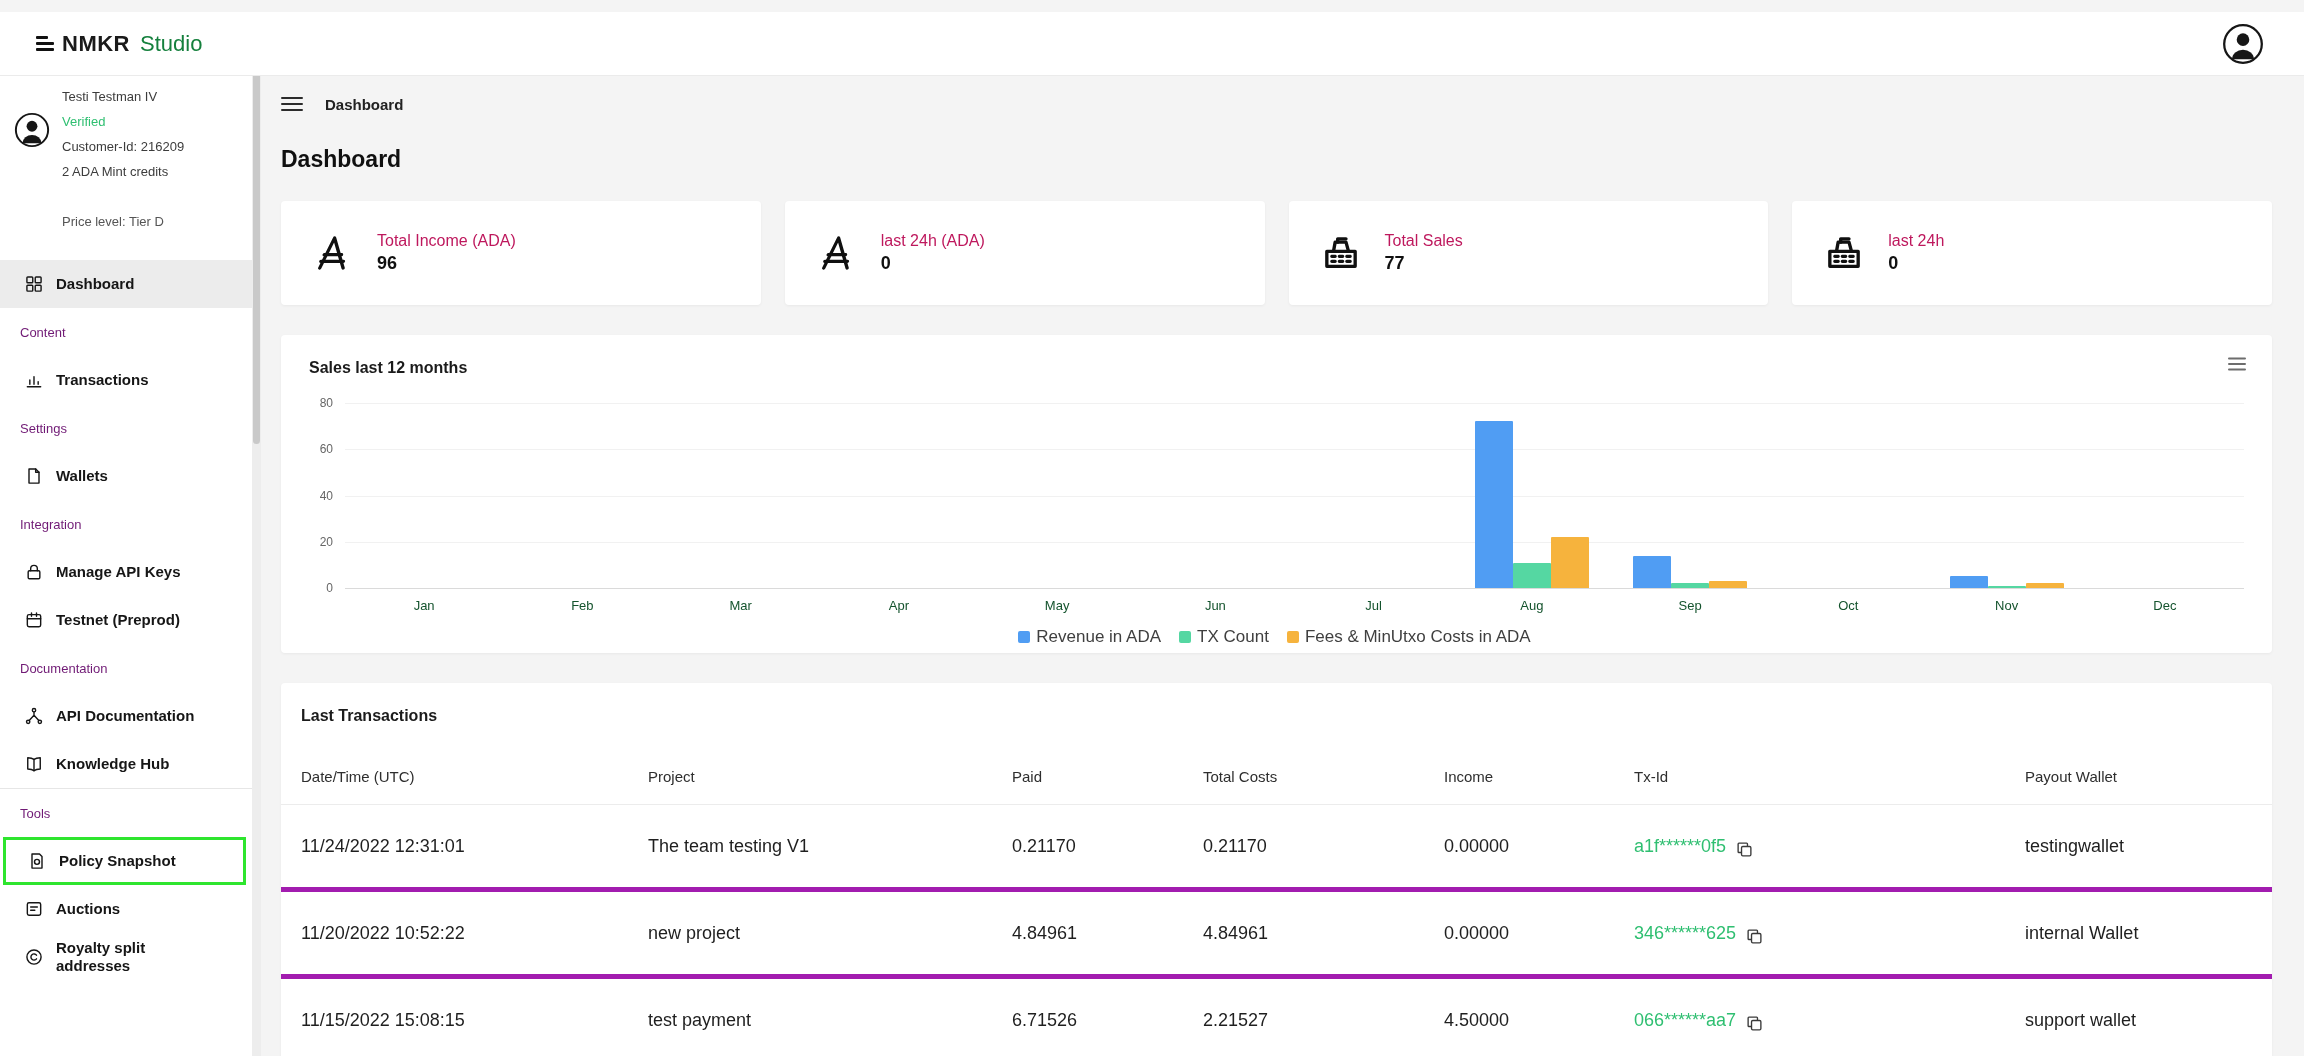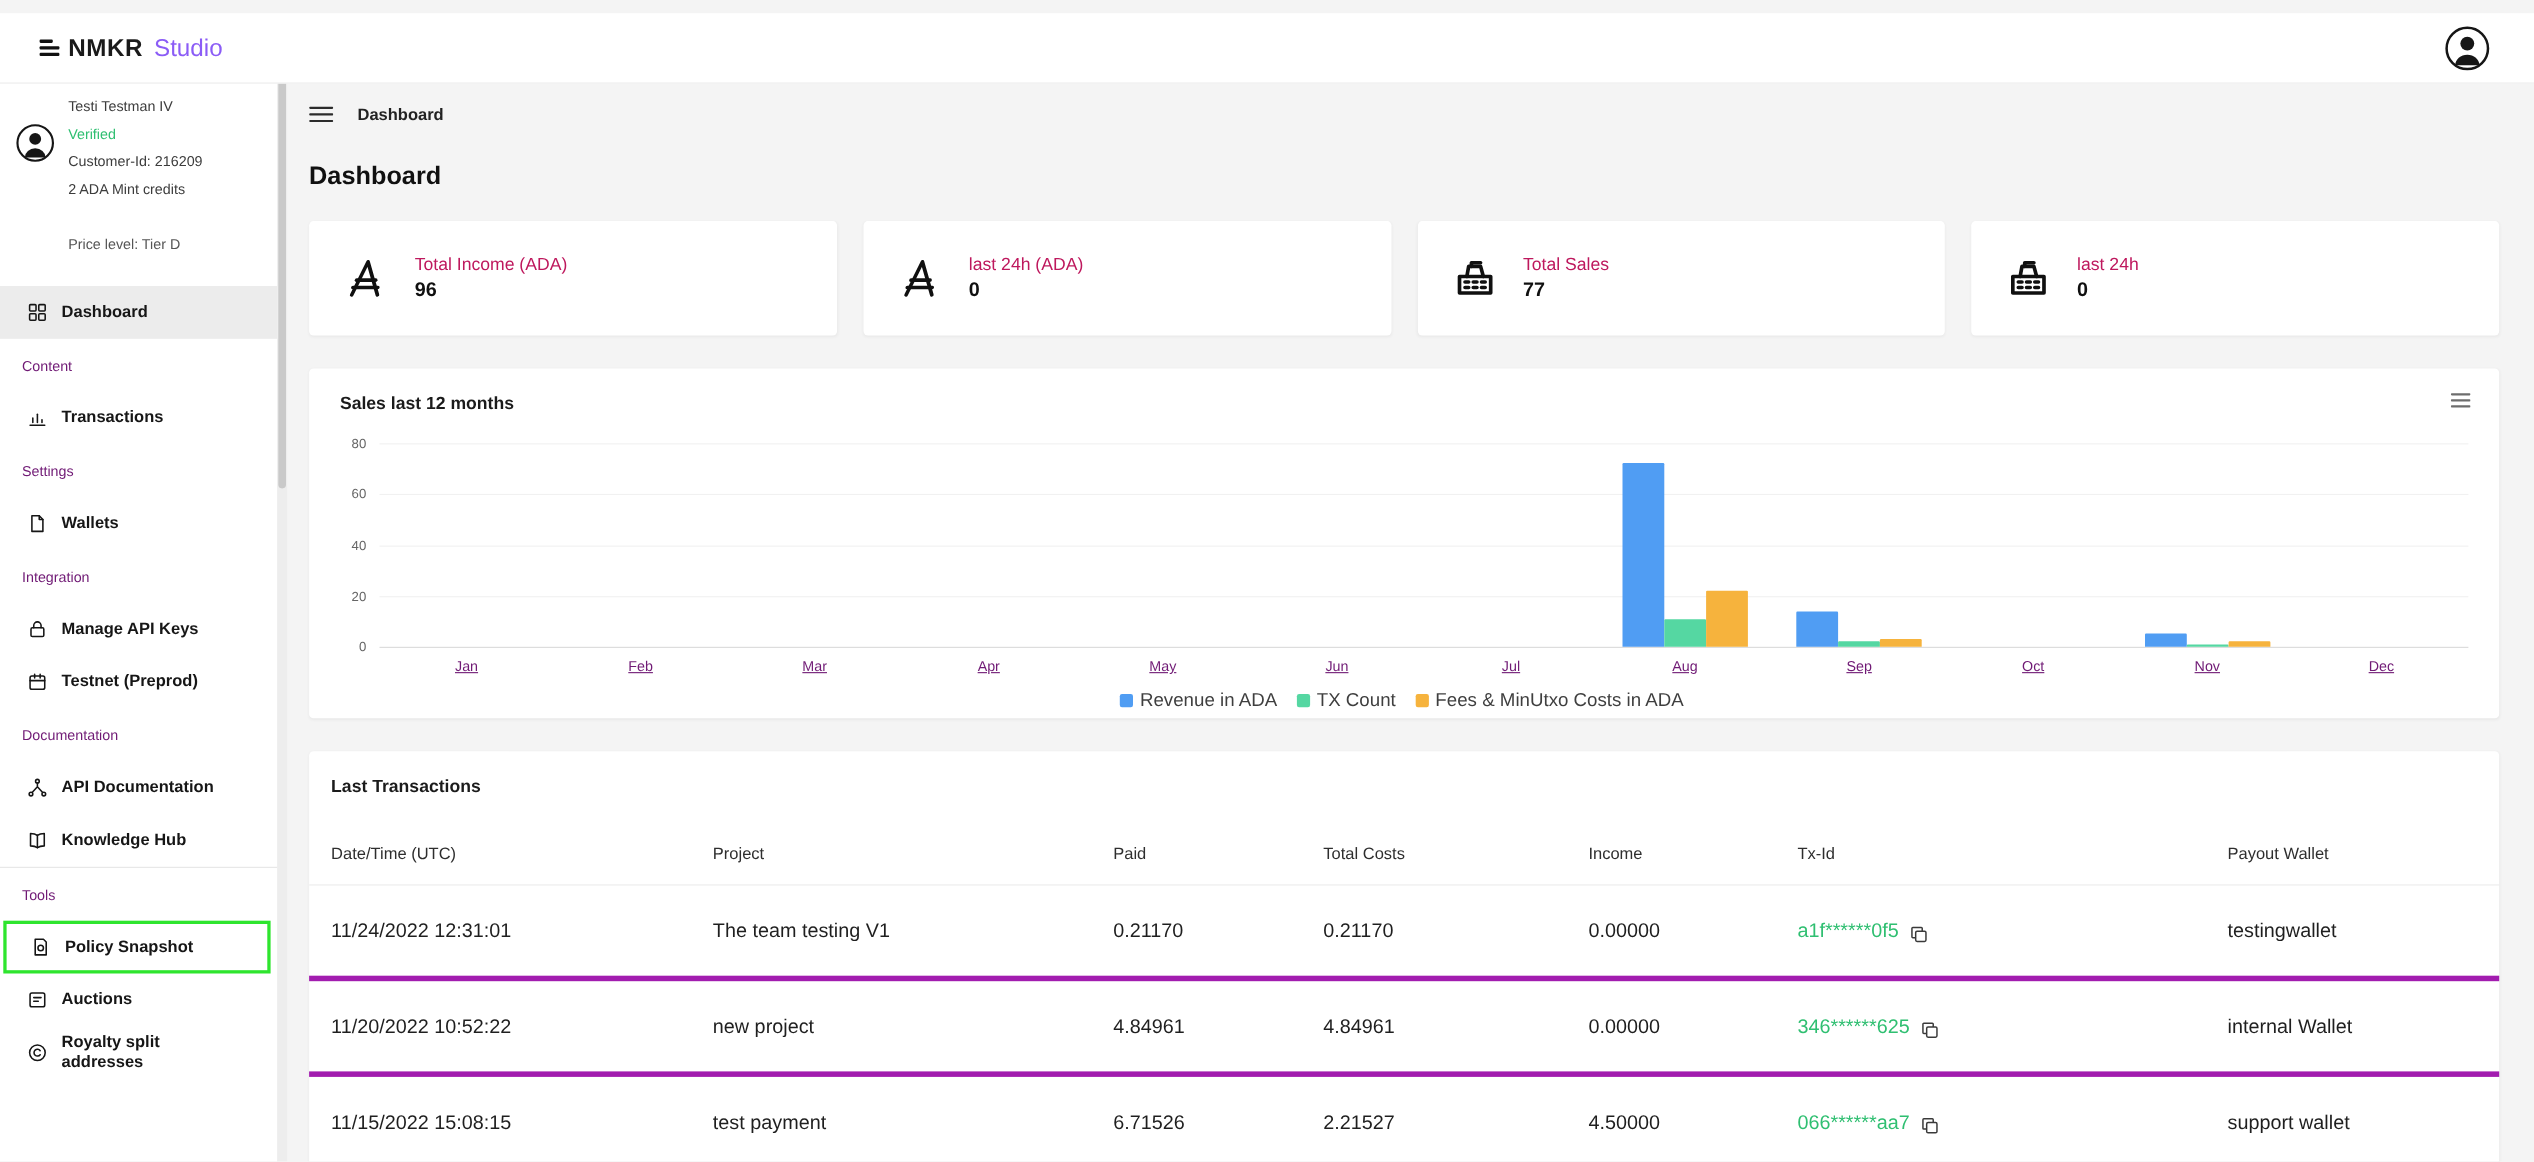--- a/index.html
+++ b/index.html
@@ -23,21 +23,21 @@
     display: flex; align-items: center; justify-content: space-between;
     padding: 0 40px 0 36px; z-index: 10;
   }
   .logo { display: flex; align-items: center; gap: 8px; cursor: pointer; }
   .logo-glyph { display: flex; flex-direction: column; gap: 3px; }
   .logo-glyph span { display: block; height: 3px; background: #111; border-radius: 1px; }
   .logo-glyph span:nth-child(1){ width: 12px; }
   .logo-glyph span:nth-child(2){ width: 18px; }
   .logo-glyph span:nth-child(3){ width: 18px; }
   .logo-text-primary { font-size: 22px; font-weight: 700; letter-spacing: .5px; }
-  .logo-text-secondary { font-size: 22px; font-weight: 300; color: #8b5cf6; margin-left: 2px; }
+  .logo-text-secondary { font-size: 22px; font-weight: 300; color: #15803d; margin-left: 2px; }
   .avatar-btn { cursor: pointer; line-height: 0; }
 
   
   .sidebar {
     position: absolute; top: 64px; left: 0; bottom: 0; width: 252px;
     background: #fff; z-index: 5;
   }
   .sidebar-scrollbar {
     position: absolute; top: 64px; left: 252px; bottom: 0; width: 9px;
     background: #ededed; z-index: 6;
@@ -110,21 +110,21 @@
   .chart-yaxis { position: relative; width: 40px; height: 185px; flex: 0 0 auto; }
   .ytick { position: absolute; right: 12px; transform: translateY(-50%); font-size: 12px; color: #666; }
   .chart-plot-wrap { flex: 1; }
   .chart-plot { position: relative; height: 185px; }
   .gridline { position: absolute; left: 0; right: 0; height: 1px; background: #f1f1f1; }
   .gridline.baseline { background: #dadada; }
   .bar-groups { position: absolute; left: 0; right: 0; top: 0; bottom: 0; display: flex; }
   .bar-group { flex: 1; display: flex; align-items: flex-end; justify-content: center; }
   .bar { width: 38px; border-radius: 1px 1px 0 0; }
   .chart-xlabels { display: flex; margin-top: 10px; }
-  .xtick { flex: 1; text-align: center; font-size: 13px; color: #701a75; text-decoration: underline; }
+  .xtick { flex: 1; text-align: center; font-size: 13px; color: #14532d; }
   .chart-legend { display: flex; justify-content: center; align-items: center; gap: 18px; margin-top: 14px; }
   .legend-item { display: flex; align-items: center; gap: 6px; cursor: pointer; }
   .legend-marker { width: 12px; height: 12px; border-radius: 2px; }
   .legend-label { font-size: 17px; color: #3f3f3f; }
 
   
   .tx-card {
     margin-top: 30px; background: #fff; border-radius: 4px 4px 0 0;
     box-shadow: 0 1px 3px rgba(0,0,0,.05);
     padding-top: 24px; height: 420px;

